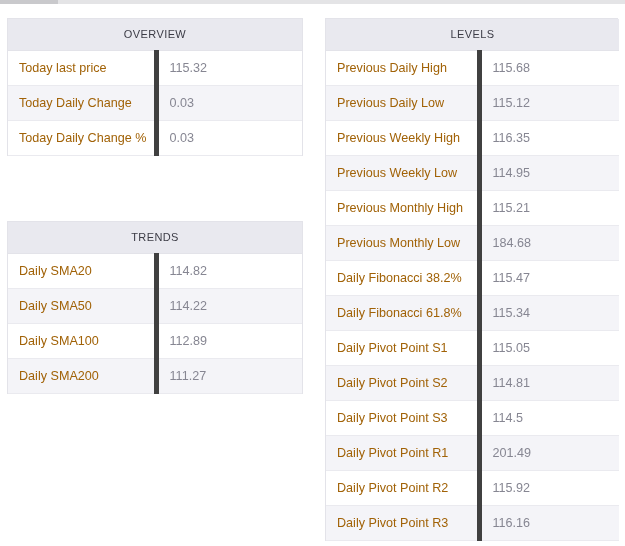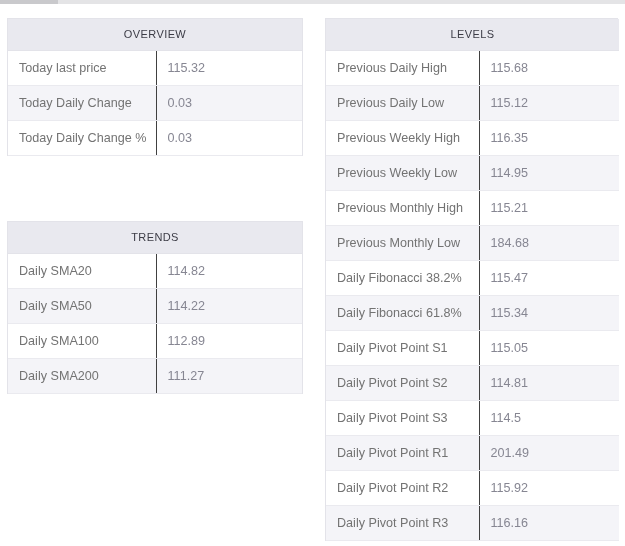--- a/index.html
+++ b/index.html
@@ -75,25 +75,25 @@
     height: 35px;
     font-size: 12.6px;
     border-bottom: 1px solid #eaeaef;
     box-sizing: border-box;
     padding: 0 0 0 11px;
     vertical-align: middle;
     overflow: hidden;
     white-space: nowrap;
   }
   .row .lbl {
-    color: #737373;
+    color: #a16207;
   }
   .row .val {
     color: #868692;
-    border-left: 1px solid #404040;
+    border-left: 5px solid #404040;
   }
   .row.alt td { background: #f4f4f8; }
   .row:not(.alt) td { background: #ffffff; }
 
   
   #panel-overview { position: absolute; top: 18px; left: 0; }
   #panel-trends   { position: absolute; top: 221px; left: 0; }
   #panel-levels   { position: absolute; top: 18px; left: 0; }
 </style>
 </head>

